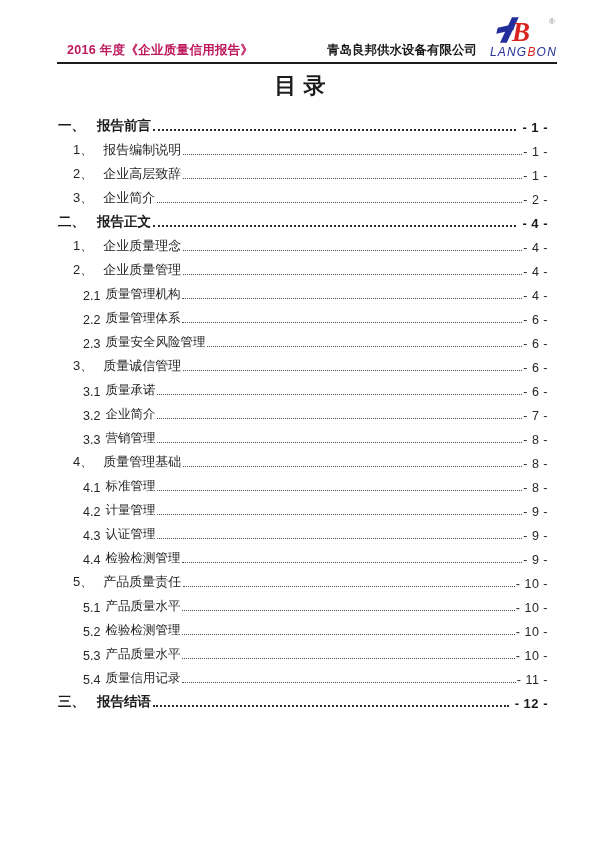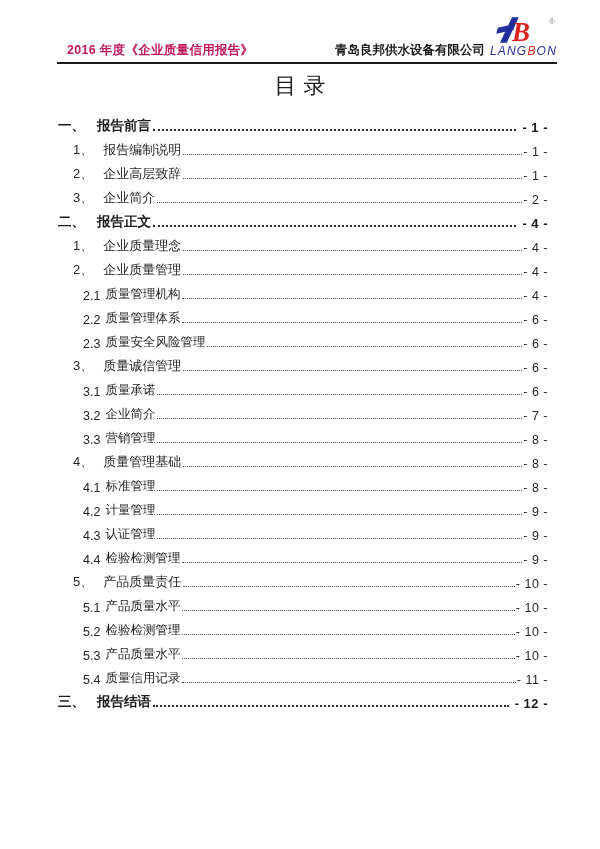--- a/index.html
+++ b/index.html
@@ -28,22 +28,22 @@
     font-weight: bold;
     letter-spacing: 0.3px;
     color: #be185d;
     white-space: nowrap;
   }
   .header-right {
     position: absolute;
     right: 0;
     bottom: 3px;
     display: flex;
-    align-items: center;
-    gap: 5px;
+    align-items: flex-end;
+    gap: 13px;
     white-space: nowrap;
   }
   .company-name {
     font-size: 12.5px;
     font-weight: bold;
     color: #1a1a1a;
   }
   .brand-text {
     font-size: 12px;
     font-weight: normal;
@@ -66,21 +66,21 @@
     font-size: 8px;
     font-style: normal;
     color: #8a8a8a;
   }
 
   
   .doc-title {
     margin-top: 7px;
     text-align: center;
     font-size: 22px;
-    font-weight: normal;
+    font-weight: bold;
     letter-spacing: 7px;
     text-indent: 7px; 
     color: #1c1c1c;
   }
 
   
   .toc {
     margin: 10px 52px 0 58px;
   }
   .toc-row {

